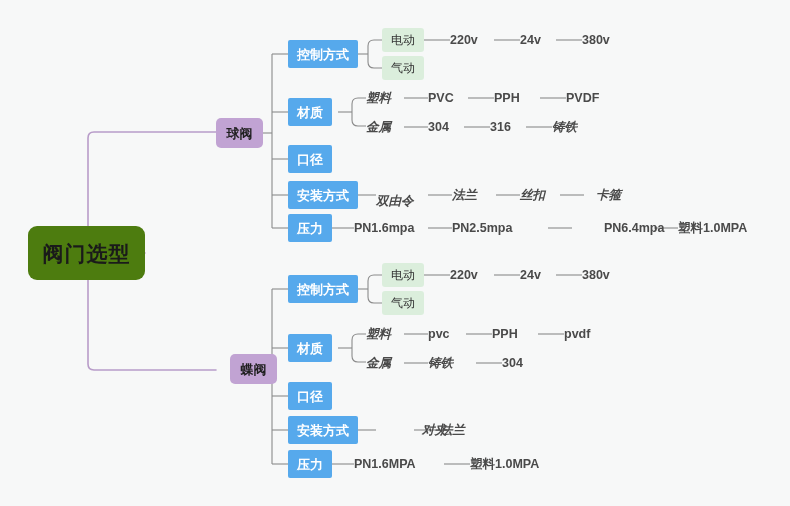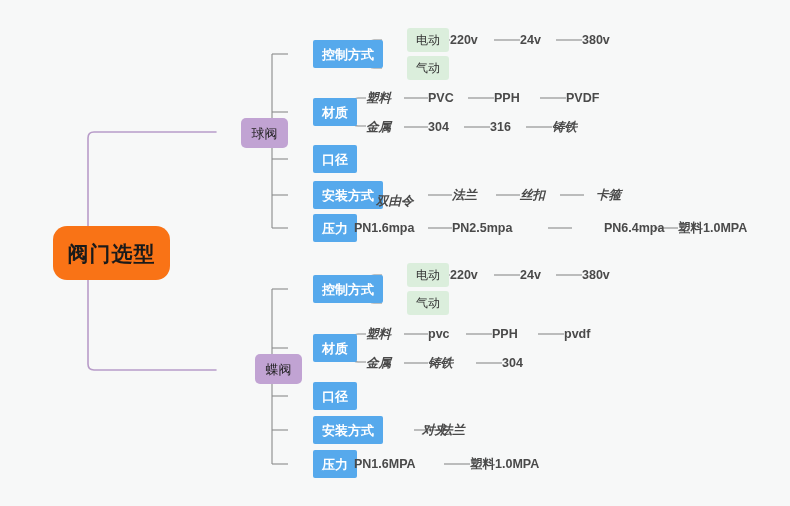--- a/index.html
+++ b/index.html
@@ -20,43 +20,42 @@
   #wires { position: absolute; left: 0; top: 0; width: 790px; height: 506px; }
 
   
   .node {
     position: absolute;
     display: flex;
     align-items: center;
     justify-content: center;
     white-space: nowrap;
     line-height: 1;
-    margin-left: 25px;
   }
 
   
   .node.root {
     left: 28px; top: 226px;
     width: 117px; height: 54px;
-    background: #f97316;
-    border-radius: 14px;
+    background: #4d7c0f;
+    border-radius: 9px;
     color: #1a1a1a;
     font-size: 21px;
     font-weight: bold;
     letter-spacing: 1px;
   }
 
   
   .node.lvl1 {
     width: 47px; height: 30px;
     background: #c1a3d3;
     border-radius: 5px;
     color: #1f1f1f;
     font-size: 13px;
-    font-weight: normal;
+    font-weight: bold;
   }
   .node.lvl1.ball   { left: 216px; top: 118px; }
   .node.lvl1.butter { left: 230px; top: 354px; }
 
   
   .node.lvl2 {
     height: 28px;
     background: #56a9ec;
     color: #ffffff;
     font-size: 13px;

